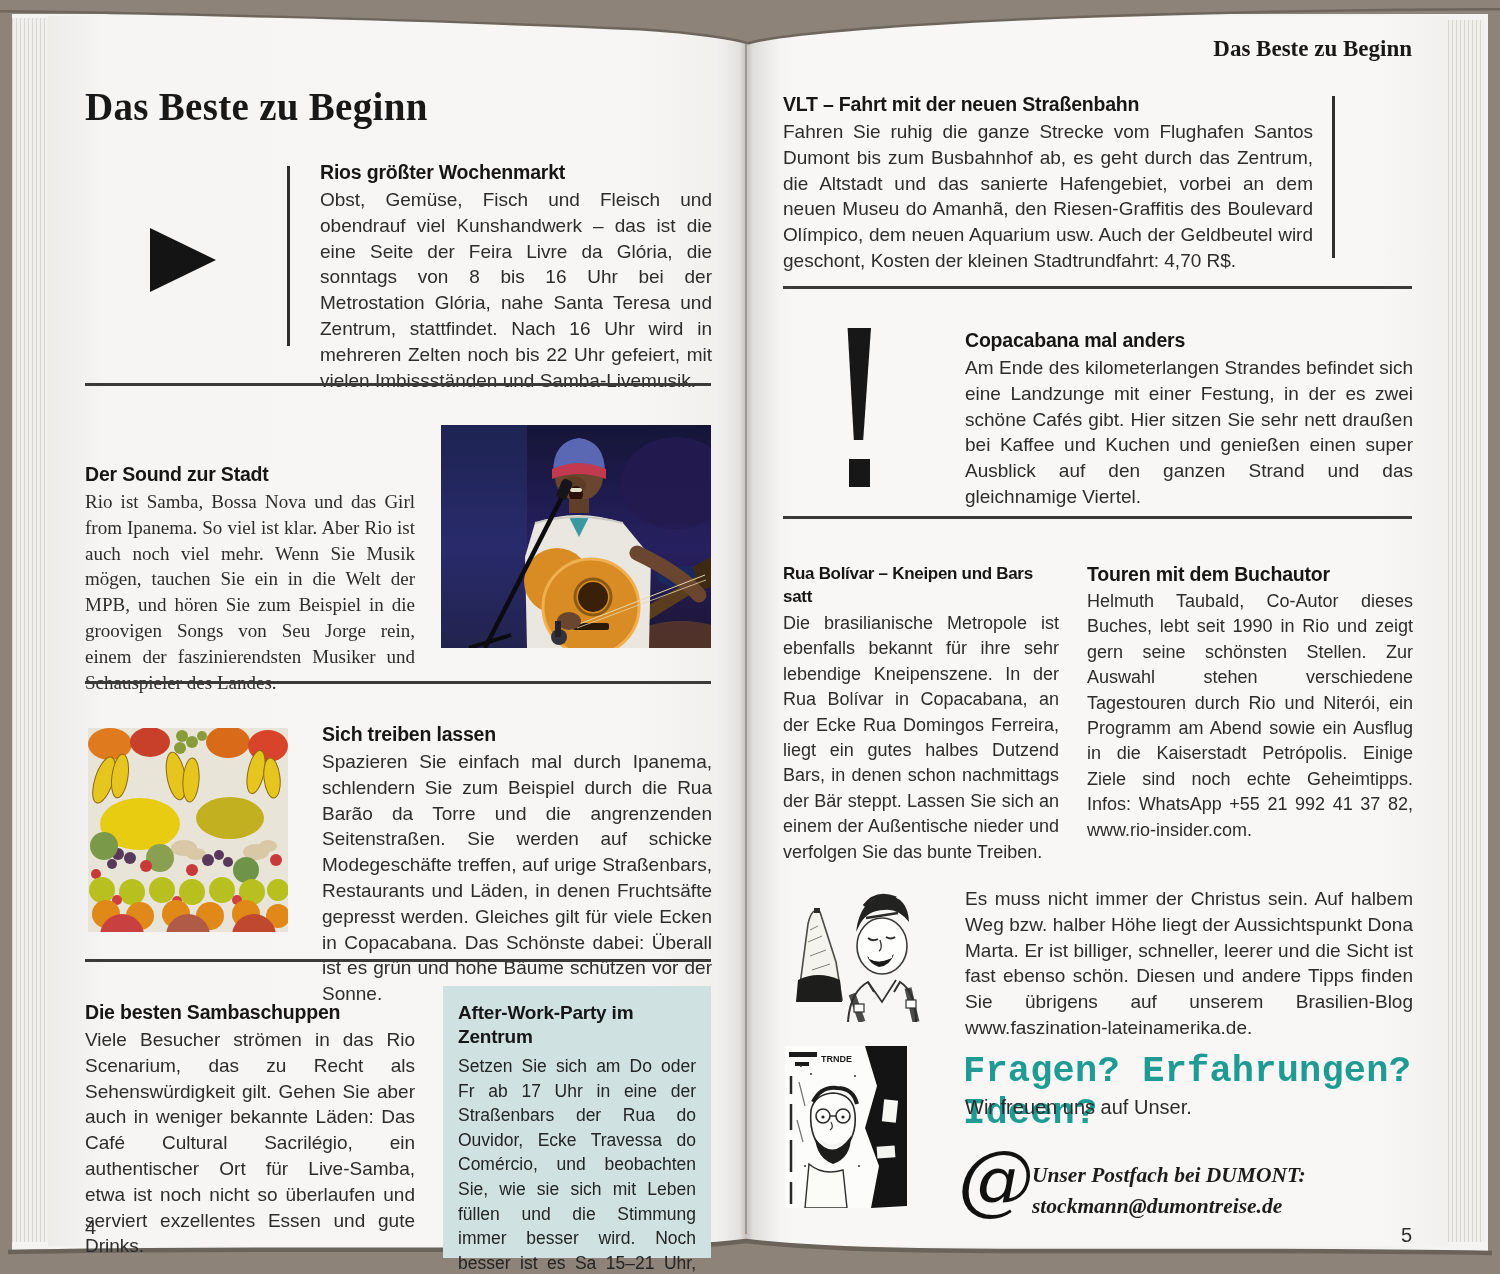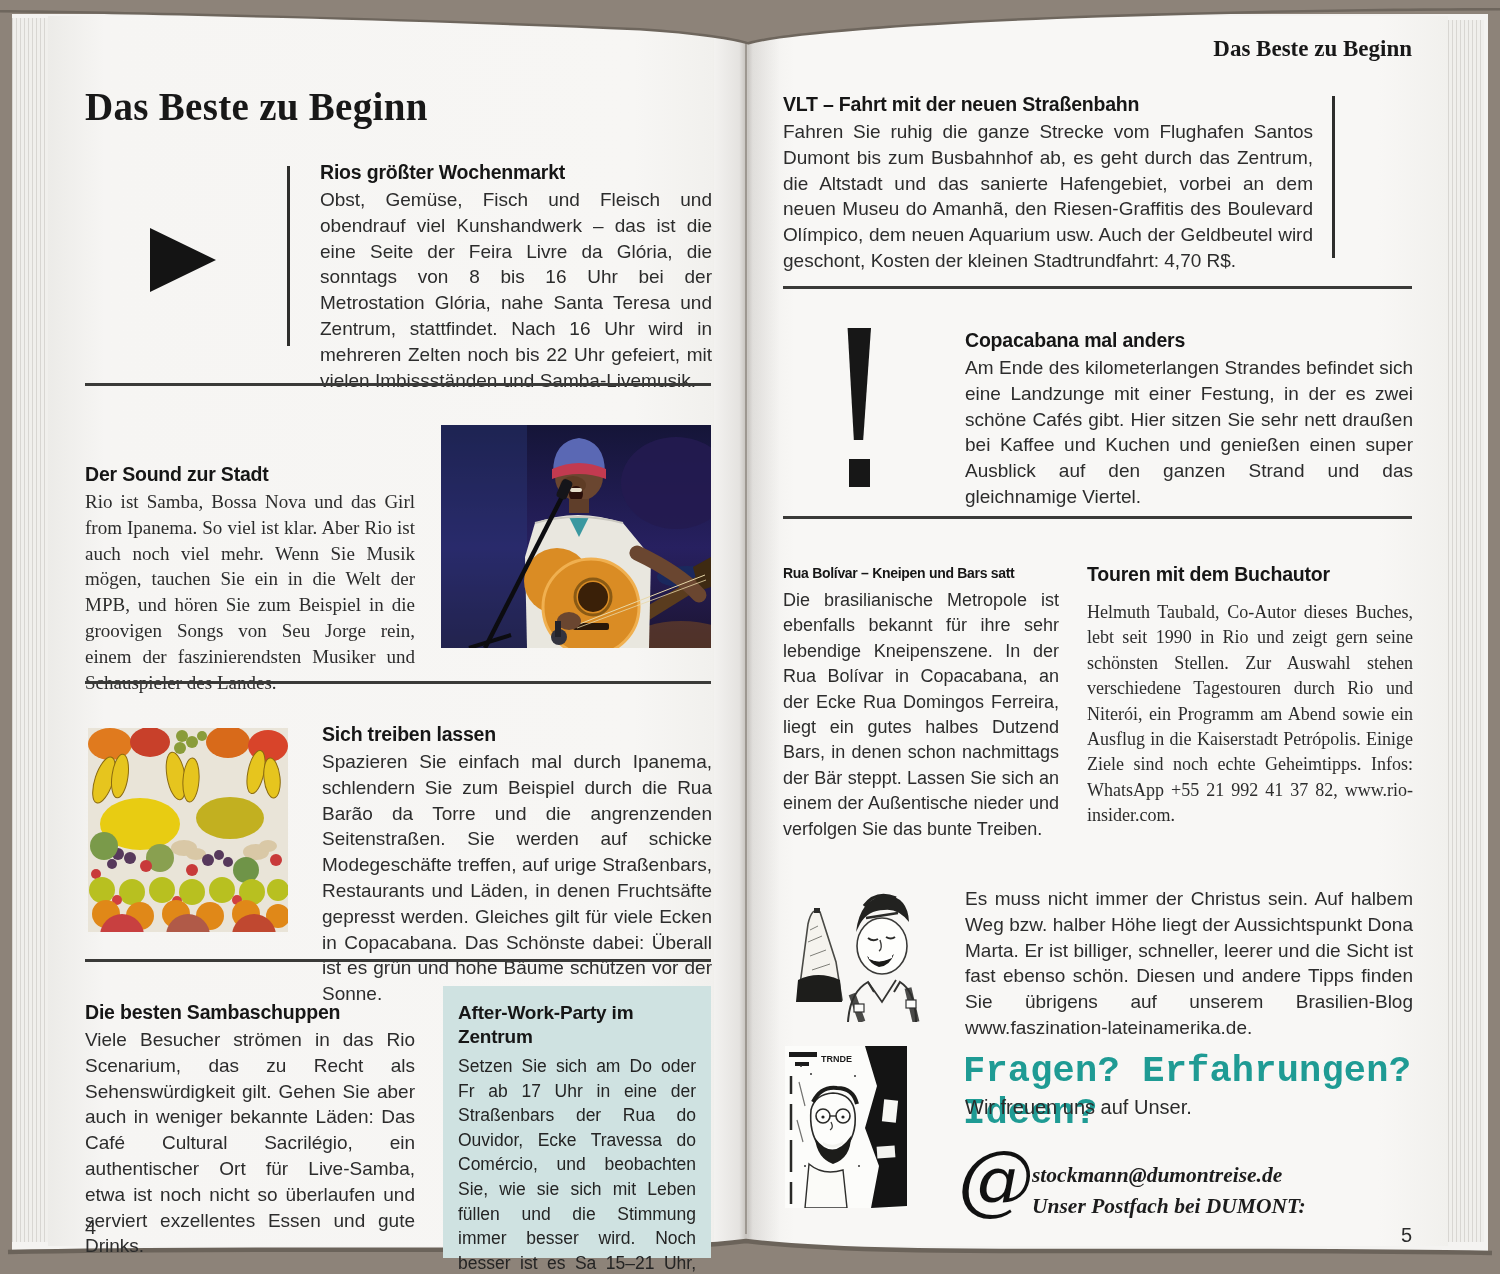--- a/index.html
+++ b/index.html
@@ -22,21 +22,21 @@
   .gutter{position:absolute;left:712px;top:16px;width:68px;height:1230px;
     background:linear-gradient(90deg,rgba(0,0,0,0) 0%,rgba(90,80,70,.10) 40%,rgba(90,80,70,.30) 50%,rgba(90,80,70,.10) 60%,rgba(0,0,0,0) 100%);}
   .gutter-line{position:absolute;left:745px;top:34px;width:2px;height:1200px;background:rgba(115,107,98,.5);}
   .edge-top,.edge-bottom{position:absolute;left:0;pointer-events:none;}
   .edge-top{top:0;}
   .edge-bottom{top:1226px;}
 
   
   .abs{position:absolute;}
   .h-sans{font-weight:bold;font-size:19.5px;line-height:24px;color:#161616;letter-spacing:-0.2px;}
-  .h-sans-sm{font-weight:bold;font-size:14px;line-height:23px;color:#161616;letter-spacing:-0.3px;}
+  .h-sans-sm{font-weight:bold;font-size:17px;line-height:23px;color:#161616;letter-spacing:-0.3px;}
   .p-sans{font-size:19px;line-height:25.8px;text-align:justify;color:#2c2c2c;hyphens:auto;}
   .p-sans-sm{font-size:18px;line-height:25.4px;text-align:justify;color:#2c2c2c;hyphens:auto;}
   .serif-title{font-family:"Liberation Serif","DejaVu Serif",serif;font-size:39px;font-weight:600;color:#181818;letter-spacing:.3px;}
   .serif-runhead{font-family:"Liberation Serif","DejaVu Serif",serif;font-size:23px;font-weight:700;color:#181818;}
   .divider{height:2.5px;background:#3a3a38;}
   .vrule{width:2.5px;background:#2e2e2c;}
   .pagenum{font-size:20px;color:#2c2c2c;}
   .photo-frame{overflow:hidden;}
   .teal-box{background:#cfe2e1;box-sizing:border-box;padding:15px 15px;}
   .teal-box .h-sans{font-size:19px;margin-bottom:5px;}
@@ -260,21 +260,21 @@
 </div>
 
 <div class="abs divider" style="left:783px;top:516px;width:629px;"></div>
 
 <div class="abs" style="left:783px;top:562px;width:276px;">
   <div class="h-sans-sm">Rua Bolívar – Kneipen und Bars satt</div>
   <div class="p-sans-sm" style="margin-top:3px;">Die brasilianische Metropole ist ebenfalls bekannt für ihre sehr lebendige Kneipenszene. In der Rua Bolívar in Copacabana, an der Ecke Rua Domingos Ferreira, liegt ein gutes halbes Dutzend Bars, in denen schon nachmittags der Bär steppt. Lassen Sie sich an einem der Außentische nieder und verfolgen Sie das bunte Treiben.</div>
 </div>
 <div class="abs" style="left:1087px;top:562px;width:326px;">
   <div class="h-sans">Touren mit dem Buchautor</div>
-  <div class="p-sans-sm" style="margin-top:14px;font-family:Liberation Serif, serif;">Helmuth Taubald, Co-Autor dieses Buches, lebt seit 1990 in Rio und zeigt gern seine schönsten Stellen. Zur Auswahl stehen verschiedene Tagestouren durch Rio und Niterói, ein Programm am Abend sowie ein Ausflug in die Kaiserstadt Petrópolis. Einige Ziele sind noch echte Geheimtipps. Infos: WhatsApp +55 21 992 41 37 82, www.rio-insider.com.</div>
+  <div class="p-sans-sm" style="margin-top:3px;">Helmuth Taubald, Co-Autor dieses Buches, lebt seit 1990 in Rio und zeigt gern seine schönsten Stellen. Zur Auswahl stehen verschiedene Tagestouren durch Rio und Niterói, ein Programm am Abend sowie ein Ausflug in die Kaiserstadt Petrópolis. Einige Ziele sind noch echte Geheimtipps. Infos: WhatsApp +55 21 992 41 37 82, www.rio-insider.com.</div>
 </div>
 
 <div class="abs" style="left:788px;top:880px;width:150px;height:142px;">
   <svg width="150" height="142" viewBox="0 0 150 142">
 
     <path d="M10,120 L20,44 Q24,26 32,32 L48,82 L54,120 Z" fill="#f5f3ee" stroke="#4a4a46" stroke-width="1.6"></path>
     <path d="M22,50 L30,46 M20,62 L34,56 M22,76 L38,70 M24,90 L42,84 M26,104 L46,98" stroke="#72726c" stroke-width="1" opacity=".9"></path>
     <path d="M10,100 Q30,90 52,100 L54,122 L8,122 Z" fill="#1d1d1b"></path>
     <rect x="26" y="28" width="6" height="5" fill="#2a2a28"></rect>
 
@@ -329,17 +329,17 @@
         <circle cx="26" cy="28" r="1"></circle>
         <circle cx="70" cy="30" r="1"></circle>
         <circle cx="20" cy="120" r="1"></circle>
         <circle cx="74" cy="120" r="1"></circle>
       </g>
   </svg>
 </div>
 
 <div class="abs at-glyph" style="left:958px;top:1142px;">@</div>
 <div class="abs" style="left:1032px;top:1160px;">
+  <div class="mailline">Unser Postfach bei DUMONT:</div>
   <div class="mailline">stockmann@dumontreise.de</div>
-  <div class="mailline">Unser Postfach bei DUMONT:</div>
 </div>
 
 <div class="abs pagenum" style="left:1330px;top:1224px;width:82px;text-align:right;">5</div>
 
 </body></html>

